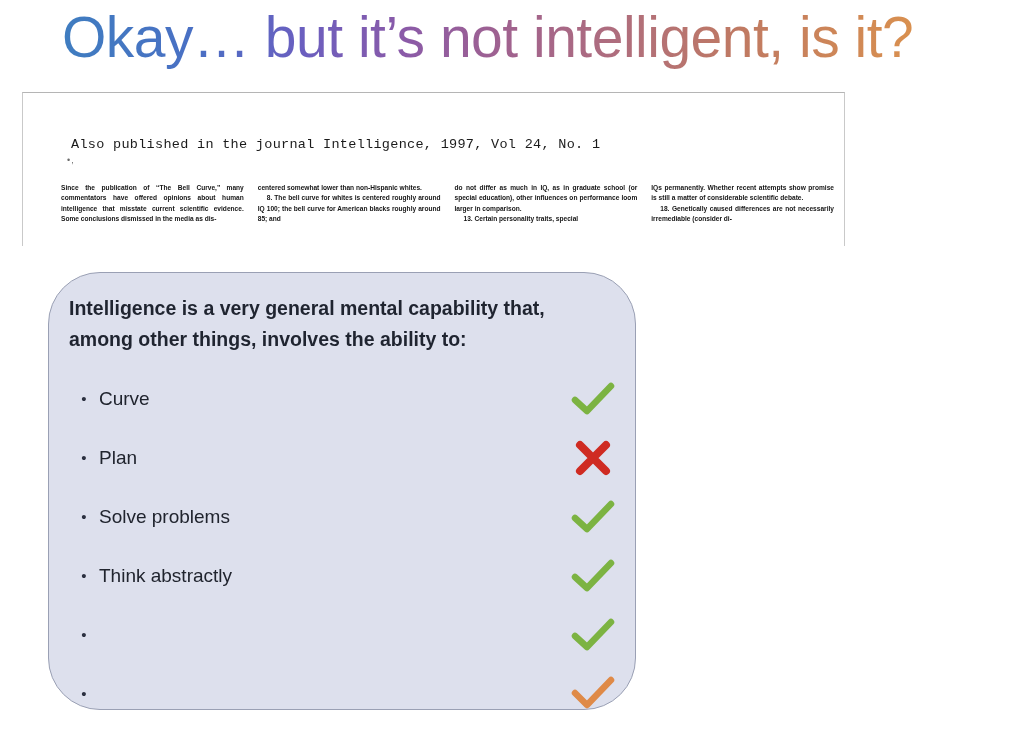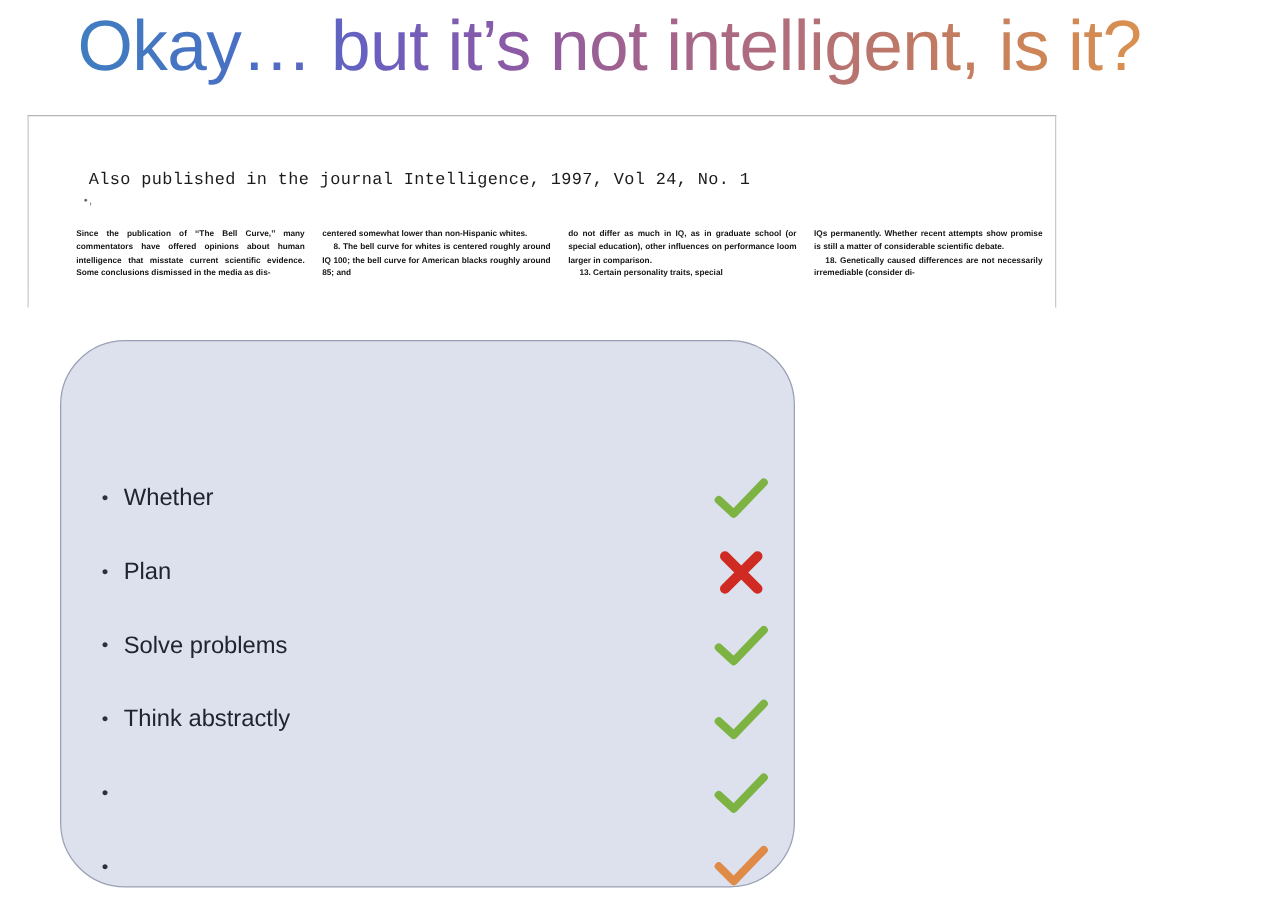--- a/index.html
+++ b/index.html
@@ -223,26 +223,27 @@
       <p>IQs permanently. Whether recent attempts show promise is still a matter of considerable scientific debate.</p>
       <p class="indent">18. Genetically caused differences are not necessarily irremediable (consider di-</p>
     </div>
   </div>
 
   <div id="np-fade"></div>
 </div>
 
 <div id="definition-card">
 
+  <div id="card-heading">Intelligence is a very general mental capability that, among other things, involves the ability to:</div>
 
   <div id="card-list">
 
     <div class="card-row">
       <span class="row-bullet">•</span>
-      <span class="row-label">Whether</span>
+      <span class="row-label">Curve</span>
       <span class="row-mark">
         <svg width="48" height="40" viewBox="0 0 48 40" aria-hidden="true">
           <path d="M6 21 L18 32 L42 7" fill="none" stroke="#7cb342" stroke-width="6.5" stroke-linecap="round" stroke-linejoin="round"></path>
         </svg>
       </span>
     </div>
 
     <div class="card-row">
       <span class="row-bullet">•</span>
       <span class="row-label">Plan</span>

